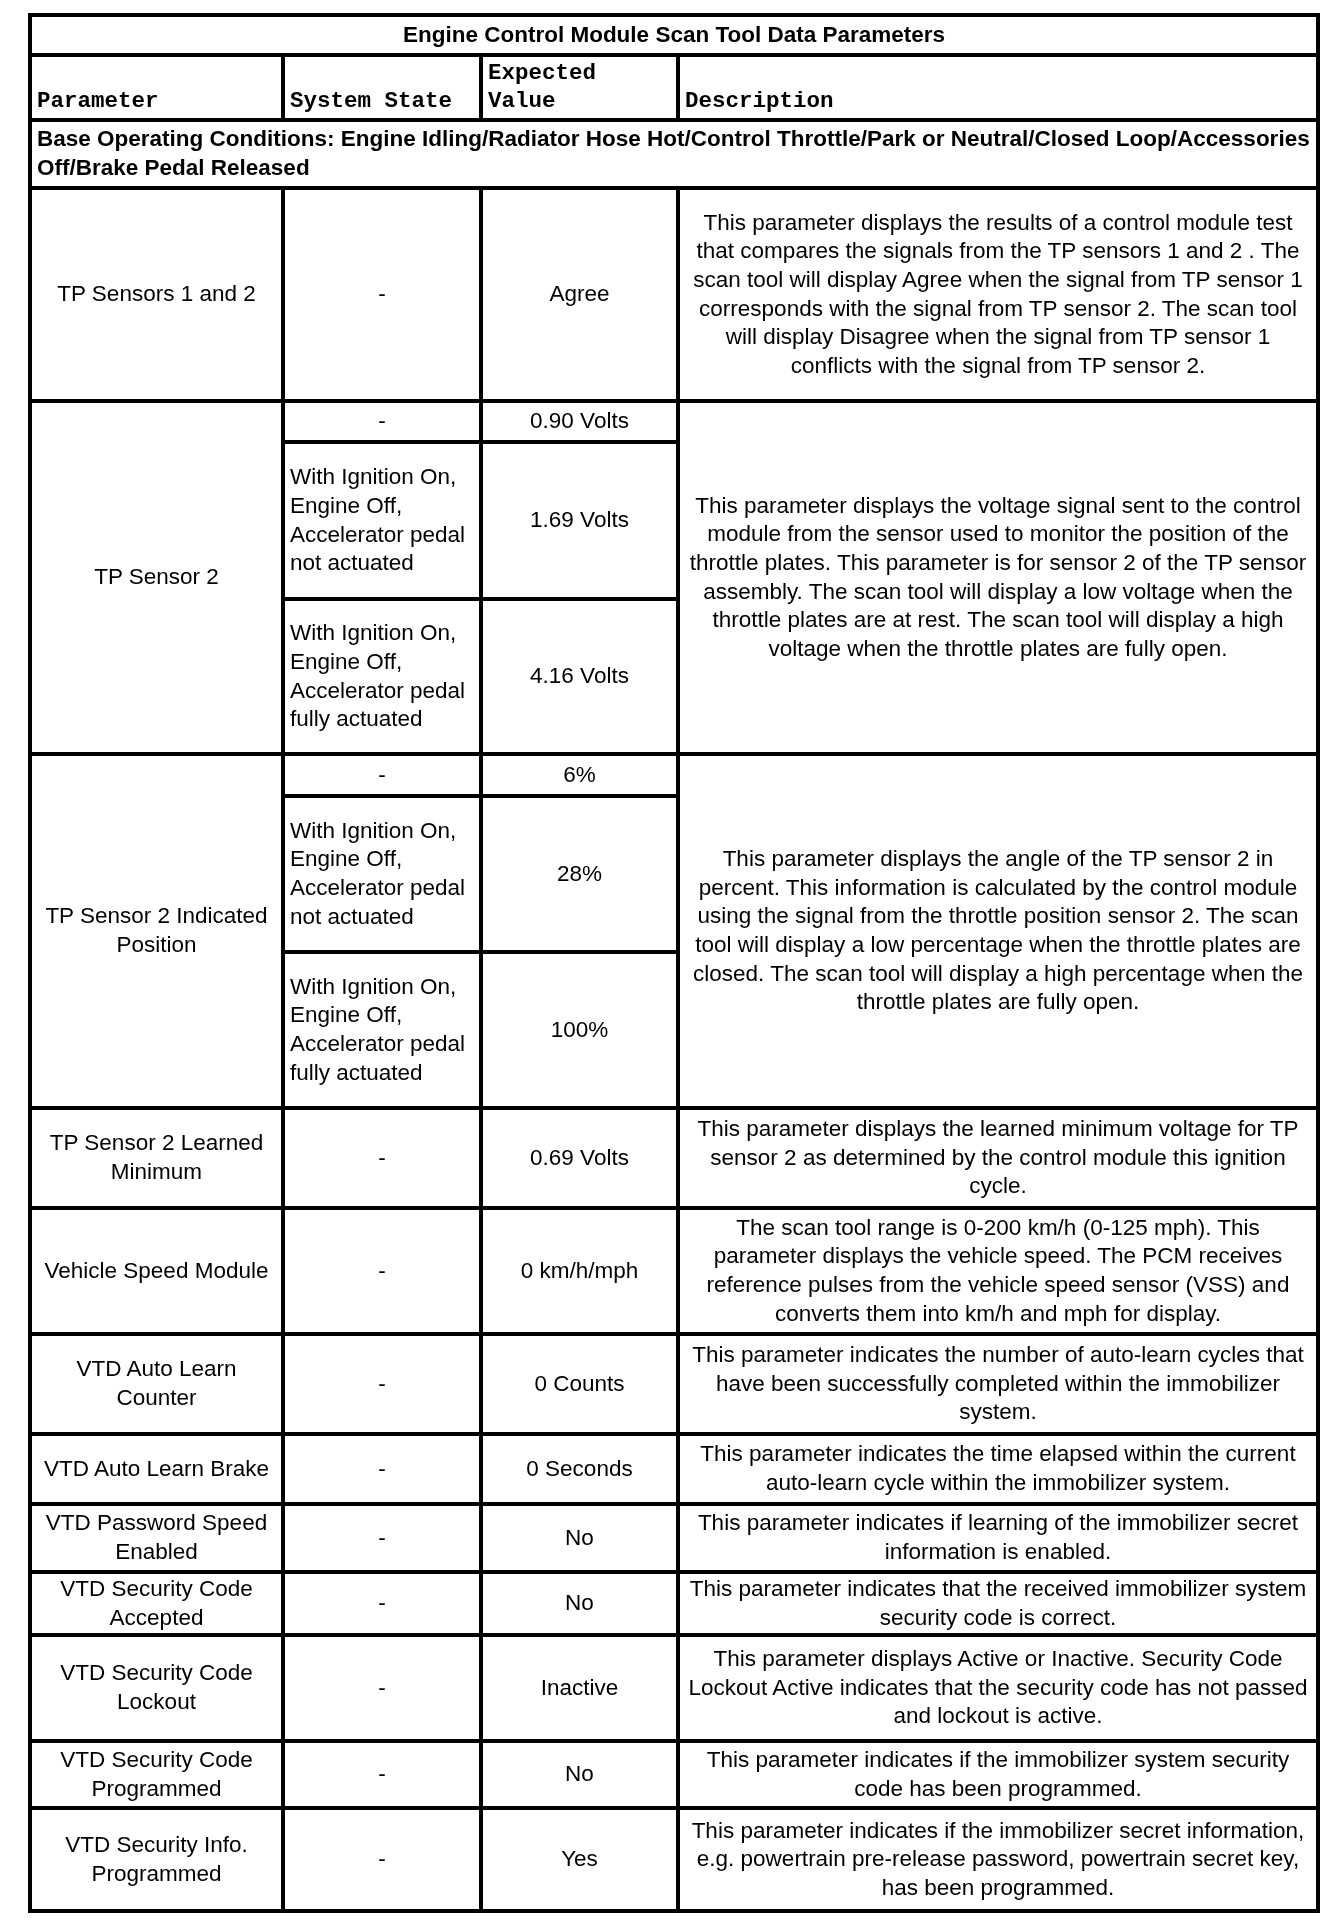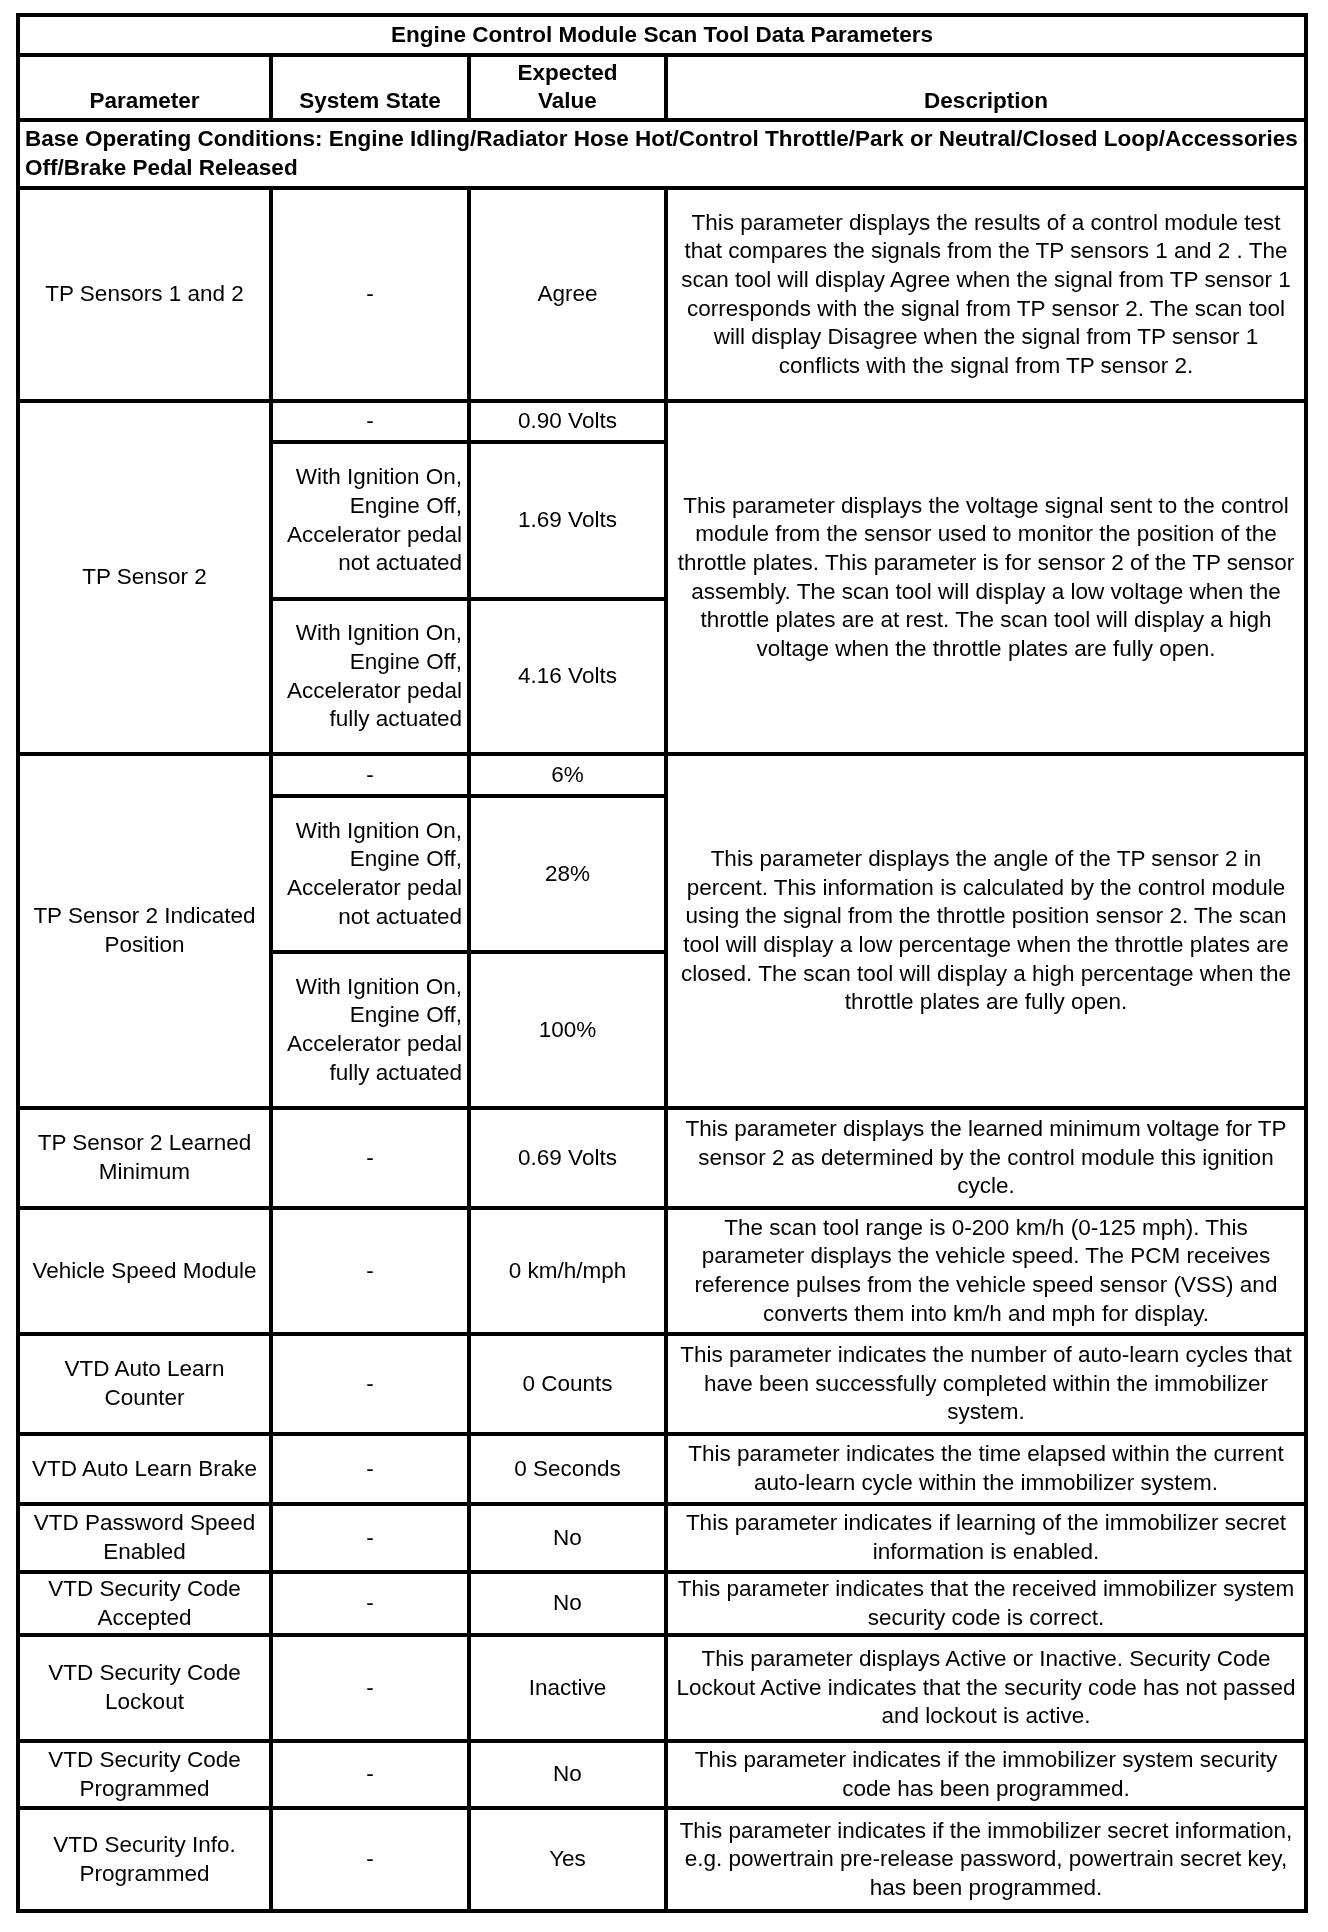--- a/index.html
+++ b/index.html
@@ -1,36 +1,36 @@
 <!DOCTYPE html>
 <html><head>
 <meta charset="utf-8">
 <style>
   html, body { margin: 0; padding: 0; background: #ffffff; }
   body { width: 1328px; height: 1932px; position: relative; overflow: hidden;
          font-family: "Liberation Sans", sans-serif; color: #000; }
   table.scan {
-    position: absolute; left: 16px; top: 13px; width: 1288px;
+    position: absolute; left: 28px; top: 13px; width: 1288px;
     border-collapse: collapse; table-layout: fixed;
     font-size: 22.5px; line-height: 28.6px;
   }
   table.scan td, table.scan th {
     border: 4px solid #000; padding: 0 5px; vertical-align: middle; overflow: hidden;
   }
   col.c-param { width: 253px; }
   col.c-state { width: 198px; }
   col.c-exp { width: 197px; }
   col.c-desc { width: 640px; }
   .title-cell { height: 36px; text-align: center; font-weight: bold; }
-  .hdr { font-weight: bold; text-align: center; vertical-align: bottom !important; height: 59px; padding-bottom: 2px !important; }
+  .hdr { font-weight: bold; text-align: left; vertical-align: bottom !important; height: 59px; padding-bottom: 2px !important; font-family: Liberation Mono, monospace; }
   .base { font-weight: bold; text-align: left; height: 64px; }
   .param { text-align: center; }
   .center { text-align: center; }
   .desc { text-align: center; }
-  .cond { text-align: right; }
+  .cond { text-align: left; }
 </style>
 </head>
 <body>
 
 <table class="scan">
   <colgroup>
     <col class="c-param">
       <col class="c-state">
       <col class="c-exp">
       <col class="c-desc">

